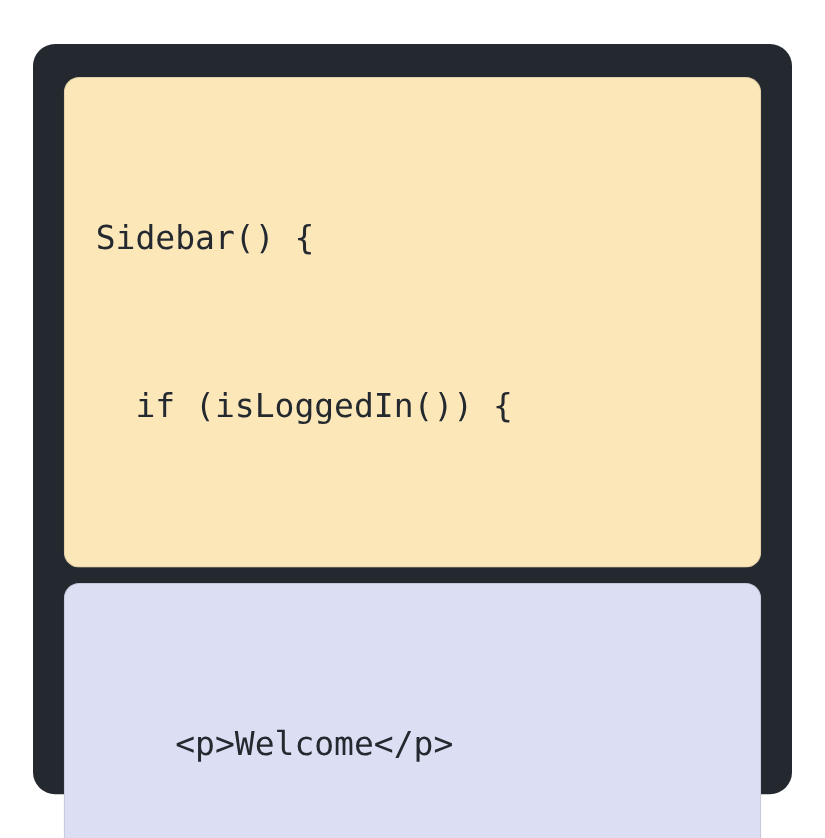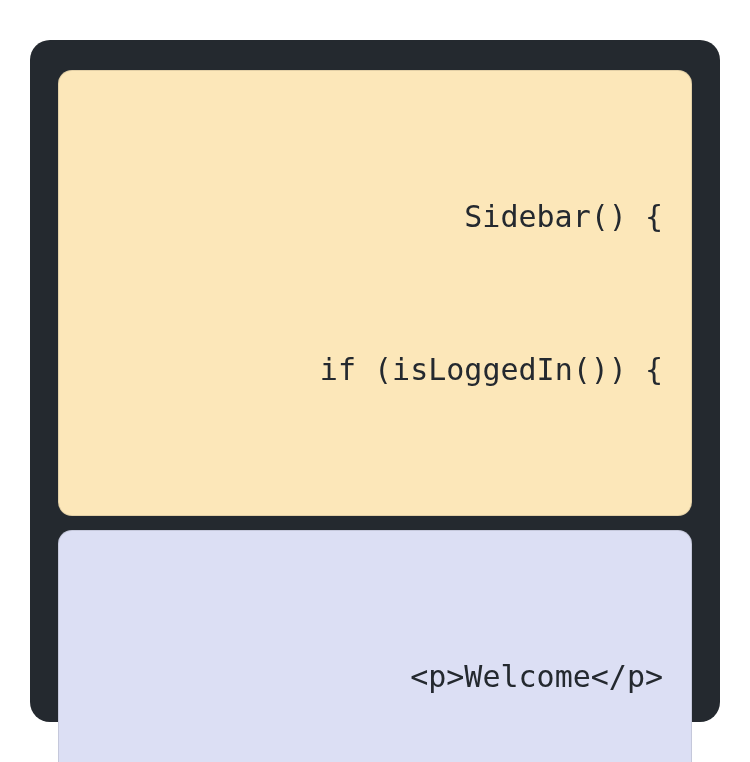--- a/index.html
+++ b/index.html
@@ -1,19 +1,18 @@
 <!DOCTYPE html>
 <html><head>
   <meta charset="utf-8">
   <style>
     * {
       margin: 0;
       padding: 0;
       box-sizing: border-box;
-      text-align: right;
     }
     
     body {
       background: #ffffff;
       padding: 40px 30px;
       font-family: 'Menlo', 'Monaco', 'Consolas', monospace;
       width: 750px;
       height: 762px;
     }
     

